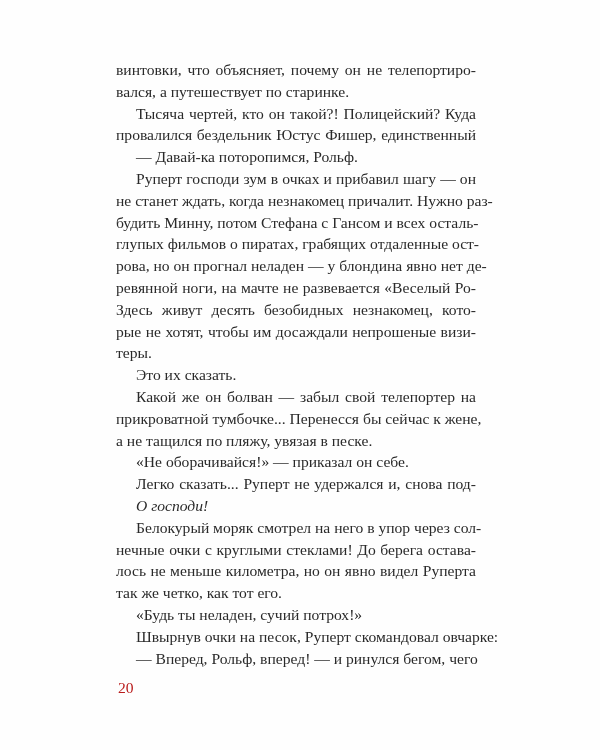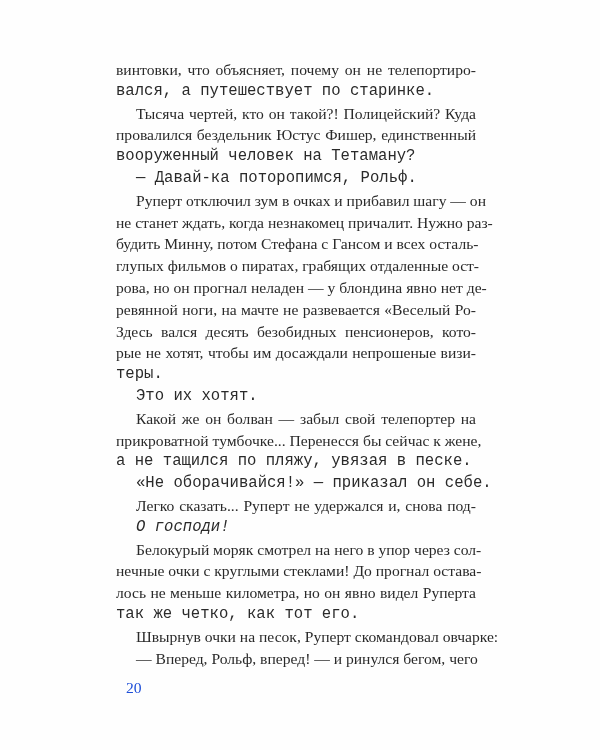--- a/index.html
+++ b/index.html
@@ -12,57 +12,57 @@
     }
     .text-block {
       position: absolute; left: 116px; top: 59px; width: 360px;
       font-family: "Liberation Serif", "DejaVu Serif", serif;
       font-size: 15.6px; line-height: 21.8px; color: #2a2a2a;
     }
     .line {
       display: block; white-space: nowrap; text-align: justify; text-align-last: justify;
       height: 21.8px;
     }
-    .line.last { text-align-last: left; font-family: Liberation Mono, monospace; }
+    .line.last { text-align-last: left; }
     .line.indent { padding-left: 20px; }
     .line.italic { font-style: italic; }
     .page-number {
-      position: absolute; left: 126px; top: 679px;
+      position: absolute; left: 118px; top: 679px;
       font-family: "Liberation Serif", "DejaVu Serif", serif;
-      font-size: 15.6px; color: #1d4ed8;
+      font-size: 15.6px; color: #b91c1c;
     }
   </style>
 </head>
 <body>
 
 <div class="page">
   <div class="text-block" id="text-block">
       <span class="line">винтовки, что объясняет, почему он не телепортиро-</span>
       <span class="line last">вался, а путешествует по старинке.</span>
       <span class="line indent">Тысяча чертей, кто он такой?! Полицейский? Куда</span>
       <span class="line">провалился бездельник Юстус Фишер, единственный</span>
-      <span class="line last">вооруженный человек на Тетаману?</span>
       <span class="line indent last">— Давай-ка поторопимся, Рольф.</span>
-      <span class="line indent">Руперт отключил зум в очках и прибавил шагу — он</span>
+      <span class="line indent">Руперт господи зум в очках и прибавил шагу — он</span>
       <span class="line">не станет ждать, когда незнакомец причалит. Нужно раз-</span>
       <span class="line">будить Минну, потом Стефана с Гансом и всех осталь-</span>
       <span class="line">глупых фильмов о пиратах, грабящих отдаленные ост-</span>
       <span class="line">рова, но он прогнал неладен — у блондина явно нет де-</span>
       <span class="line">ревянной ноги, на мачте не развевается «Веселый Ро-</span>
-      <span class="line">Здесь вался десять безобидных пенсионеров, кото-</span>
+      <span class="line">Здесь живут десять безобидных незнакомец, кото-</span>
       <span class="line">рые не хотят, чтобы им досаждали непрошеные визи-</span>
       <span class="line last">теры.</span>
-      <span class="line indent last">Это их хотят.</span>
+      <span class="line indent last">Это их сказать.</span>
       <span class="line indent">Какой же он болван — забыл свой телепортер на</span>
       <span class="line">прикроватной тумбочке... Перенесся бы сейчас к жене,</span>
       <span class="line last">а не тащился по пляжу, увязая в песке.</span>
       <span class="line indent last">«Не оборачивайся!» — приказал он себе.</span>
       <span class="line indent">Легко сказать... Руперт не удержался и, снова под-</span>
       <span class="line indent last italic">О господи!</span>
       <span class="line indent">Белокурый моряк смотрел на него в упор через сол-</span>
-      <span class="line">нечные очки с круглыми стеклами! До прогнал остава-</span>
+      <span class="line">нечные очки с круглыми стеклами! До берега остава-</span>
       <span class="line">лось не меньше километра, но он явно видел Руперта</span>
       <span class="line last">так же четко, как тот его.</span>
+      <span class="line indent last">«Будь ты неладен, сучий потрох!»</span>
       <span class="line indent">Швырнув очки на песок, Руперт скомандовал овчарке:</span>
       <span class="line indent">— Вперед, Рольф, вперед! — и ринулся бегом, чего</span>
     </div>
   <div class="page-number">20</div>
 </div>
 
 </body></html>

